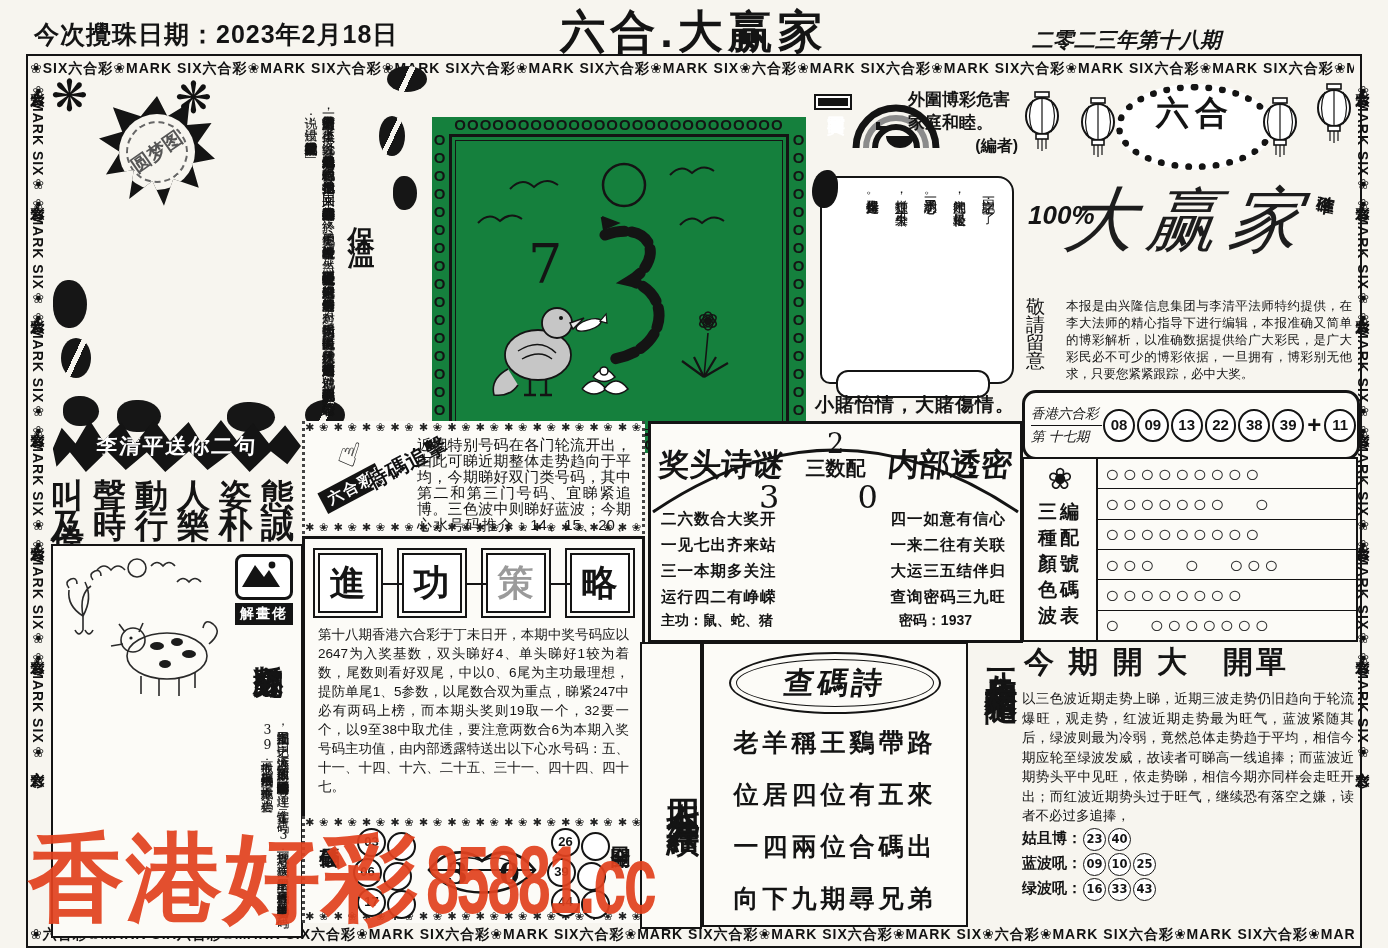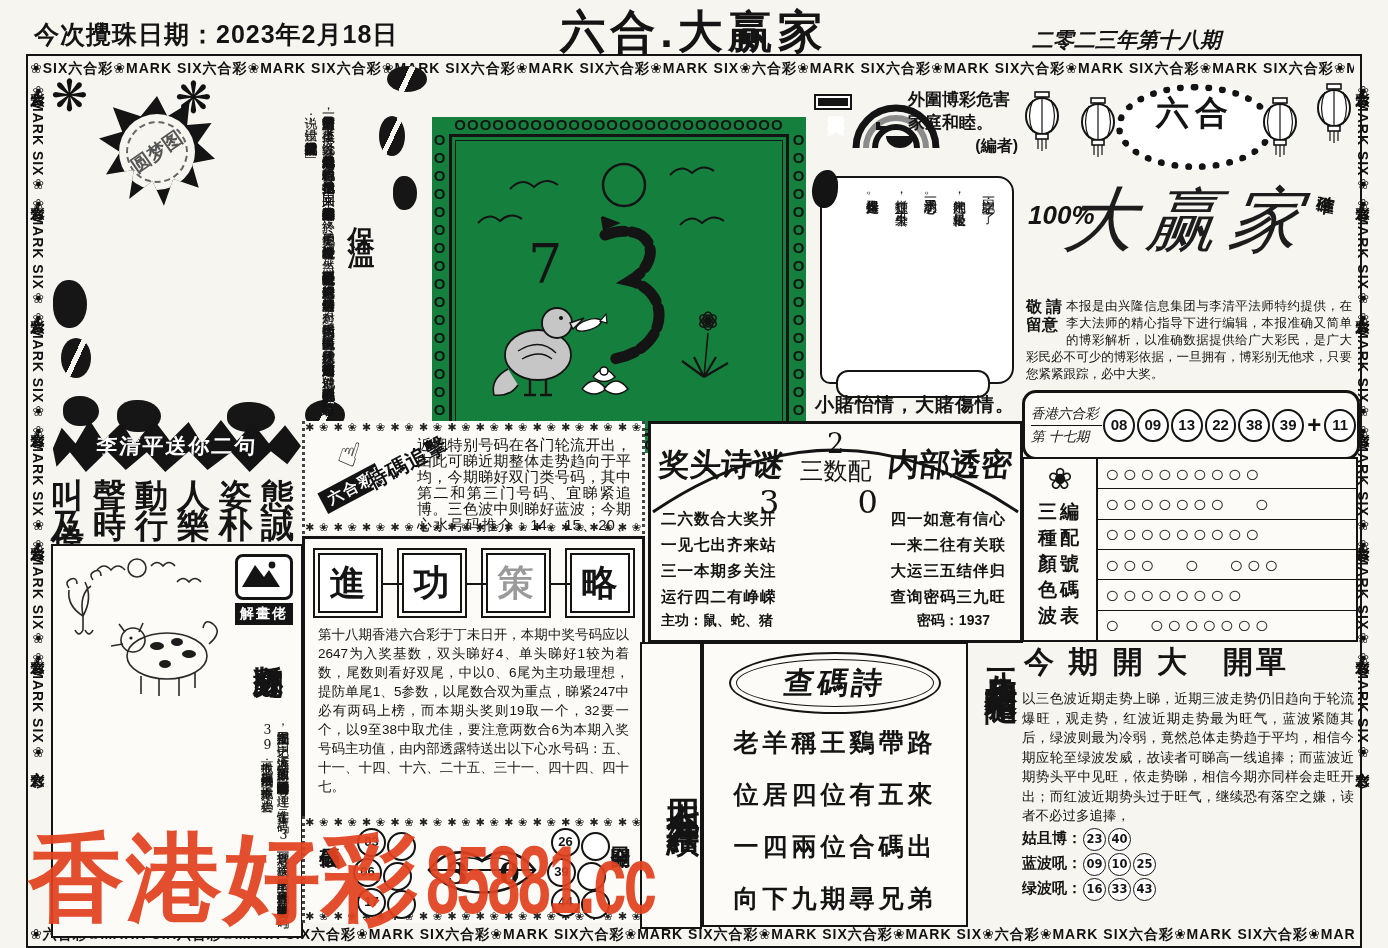--- a/index.html
+++ b/index.html
@@ -91,21 +91,21 @@
   .ncirc{position:absolute;width:25px;height:25px;border:2px solid #141414;border-radius:50%;text-align:center;
          line-height:24px;font-size:13px;font-weight:bold;background:#fff;}
   .ecirc{position:absolute;width:25px;height:25px;border:2px solid #141414;border-radius:50%;background:#fff;}
 
   
   .poem-box{left:648px;top:421px;width:369px;height:216px;border:3px solid #141414;background:#fcfbf7;}
   .poem-arc{position:absolute;left:0;top:0;}
   .brush{position:absolute;font-size:31px;font-weight:900;font-family:"DejaVu Serif",serif;transform:skewX(-6deg);}
   .poem-mid{position:absolute;left:0;top:4px;width:100%;text-align:center;}
   .pm-2{font-size:27px;font-family:"DejaVu Serif",serif;}
-  .pm-label{font-size:24px;font-weight:400;margin-top:-4px;}
+  .pm-label{font-size:20px;font-weight:700;margin-top:-4px;}
   .pm-30{font-size:32px;font-family:"DejaVu Serif",serif;letter-spacing:34px;margin-top:-4px;}
   .poem-col{position:absolute;top:82px;font-size:15.5px;font-weight:bold;line-height:26px;letter-spacing:1px;}
   .poem-foot{position:absolute;top:188px;font-size:14px;font-weight:bold;}
 
   
   .vert-col{font-size:33px;font-weight:900;line-height:1.0;letter-spacing:4px;}
   .v47{left:640px;top:642px;width:58px;height:281px;border:2px solid #141414;text-align:center;padding-top:2px;background:#fcfbf7;}
   .v38{left:968px;top:642px;width:50px;}
 
   
@@ -137,21 +137,21 @@
   .brand-box{left:1022px;top:82px;width:332px;height:308px;}
   .lantern{position:absolute;top:8px;}
   .oval-logo{position:absolute;left:94px;top:2px;width:144px;height:72px;border:7px dotted #141414;border-radius:50%;
              display:flex;align-items:flex-start;justify-content:center;background:#fff;}
   .oval-logo span{font-size:33px;font-weight:900;letter-spacing:6px;}
   .pct{position:absolute;left:6px;top:118px;font-size:26px;font-weight:900;font-style:italic;}
   .callig{position:absolute;left:44px;top:92px;width:260px;font-size:70px;font-style:italic;letter-spacing:12px;
           color:#1d1d1d;font-family:"DejaVu Serif",serif;transform:skewX(-8deg);}
   .seal{position:absolute;left:296px;top:100px;font-size:18px;font-weight:bold;transform:rotate(10deg);line-height:1.2;}
   .notice{position:absolute;left:4px;top:216px;width:326px;font-size:12.5px;line-height:17px;text-align:justify;}
-  .notice-label{float:left;width:36px;font-size:16px;font-weight:700;line-height:18px;margin-right:4px;}
+  .notice-label{float:left;width:36px;font-size:19px;font-weight:400;line-height:18px;margin-right:4px;}
 
   
   .res-box{left:1022px;top:390px;width:332px;height:64px;border:3px solid #141414;border-radius:14px;background:#fcfbf7;
            display:flex;align-items:center;}
   .res-labels{width:74px;margin-left:6px;font-size:13.5px;font-family:"DejaVu Serif",serif;font-style:italic;}
   .res-labels .r1{border-bottom:1.5px solid #141414;padding-bottom:2px;margin-bottom:2px;}
   .rnum{width:29px;height:29px;border:2.5px solid #141414;border-radius:50%;line-height:27px;font-size:15px;
         font-weight:bold;text-align:center;margin:0 1px;background:#fff;}
   .plus{font-size:24px;font-weight:bold;margin:0 2px;}
 
@@ -380,21 +380,21 @@
       <div>三一本期多关注</div>
       <div>运行四二有峥嵘</div>
     </div>
     <div class="poem-col" style="right:14px;">
       <div>四一如意有信心</div>
       <div>一来二往有关联</div>
       <div>大运三五结伴归</div>
       <div>查询密码三九旺</div>
     </div>
     <div class="poem-foot" style="left:10px;">主功：鼠、蛇、猪</div>
-    <div class="poem-foot" style="right:30px;margin-left:18px;">密码：1937</div>
+    <div class="poem-foot" style="right:48px;margin-left:18px;">密码：1937</div>
   </div>
 
   <div class="abs vert-col v v47">四七不分共存續</div>
   <div class="abs chama-box">
     <div class="chama-oval">
       <span class="chama-title">查碼詩</span>
     </div>
     <div class="chama-line">老羊稱王鷄帶路</div>
     <div class="chama-line">位居四位有五來</div>
     <div class="chama-line">一四兩位合碼出</div>

